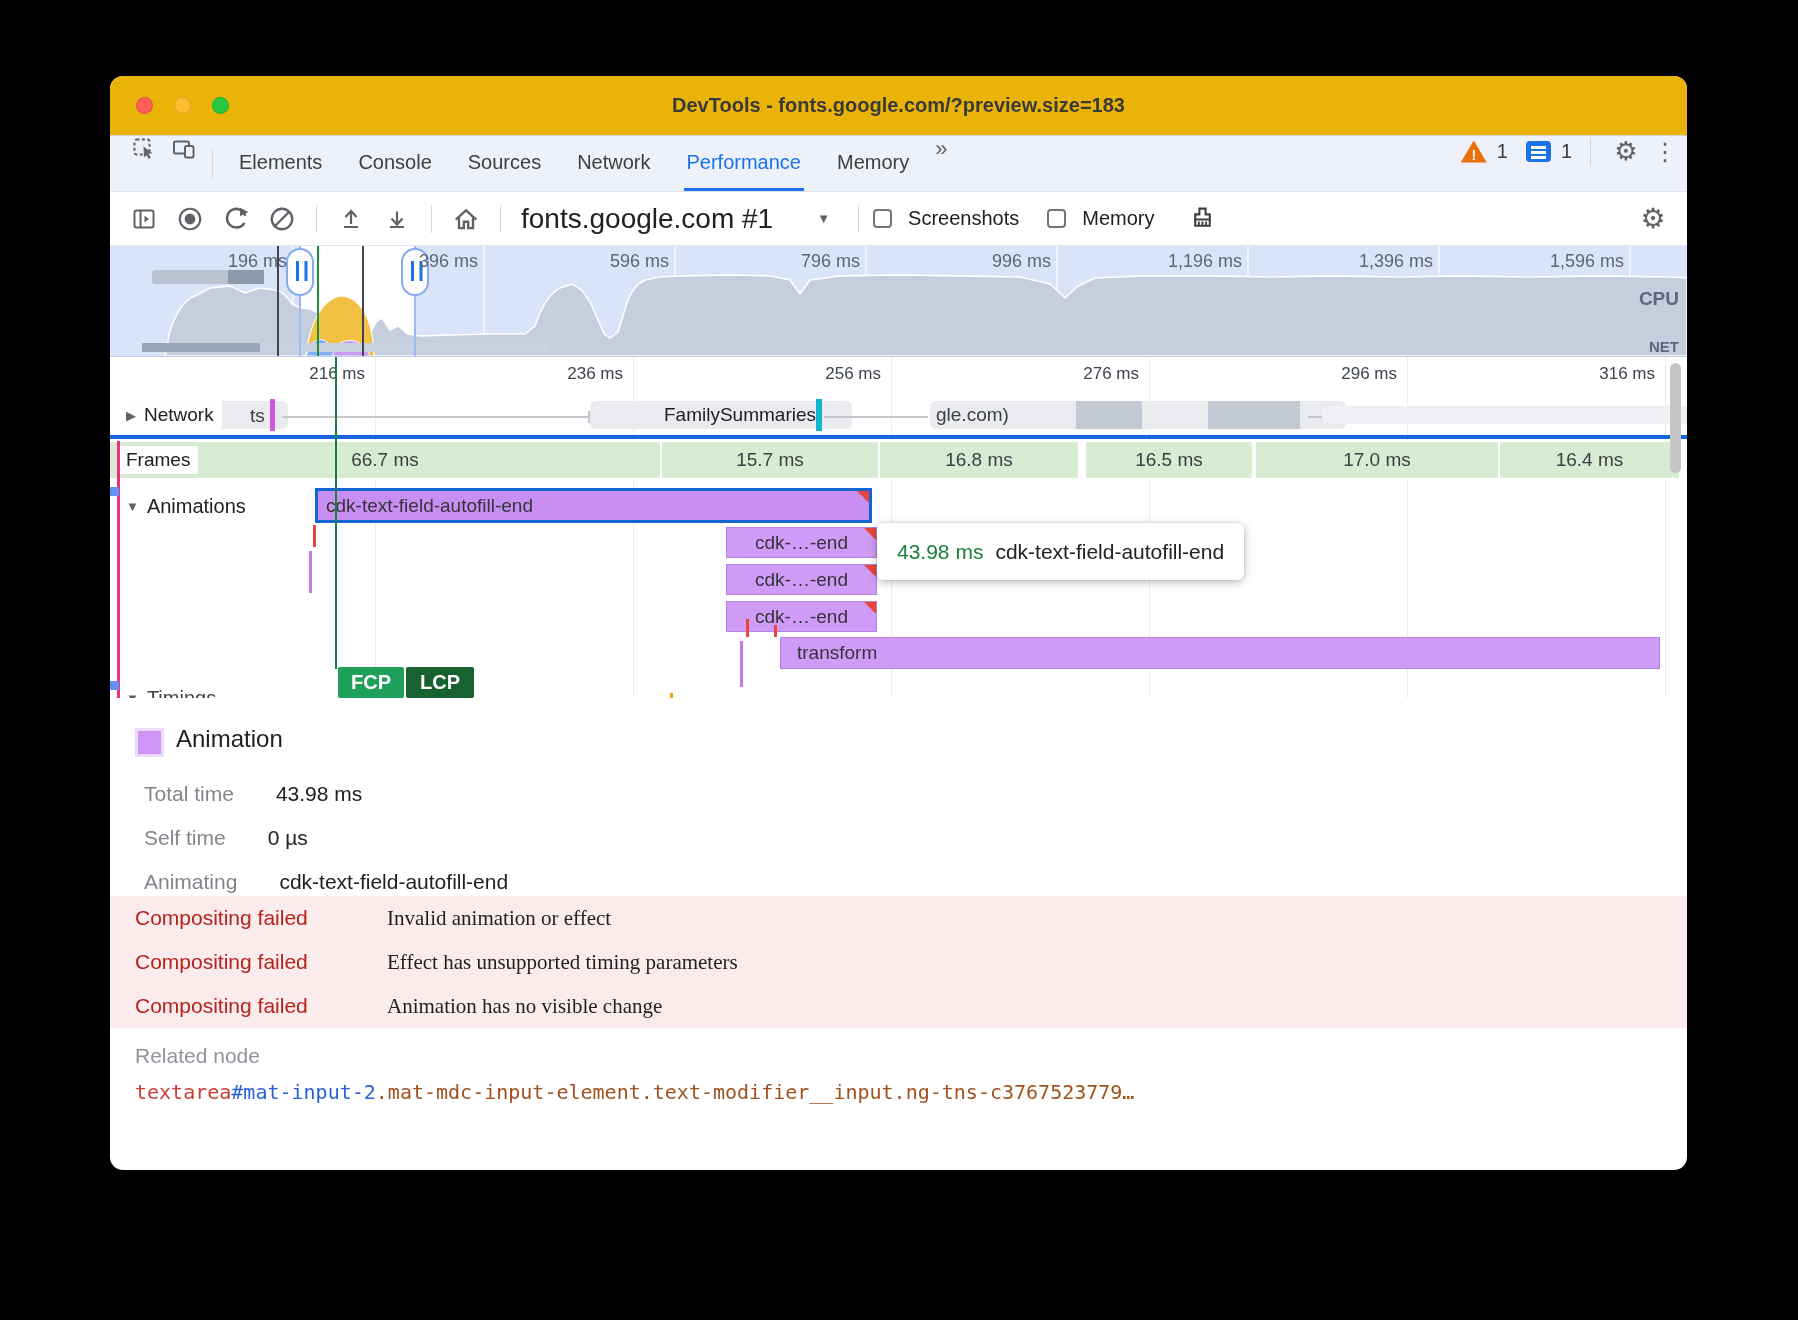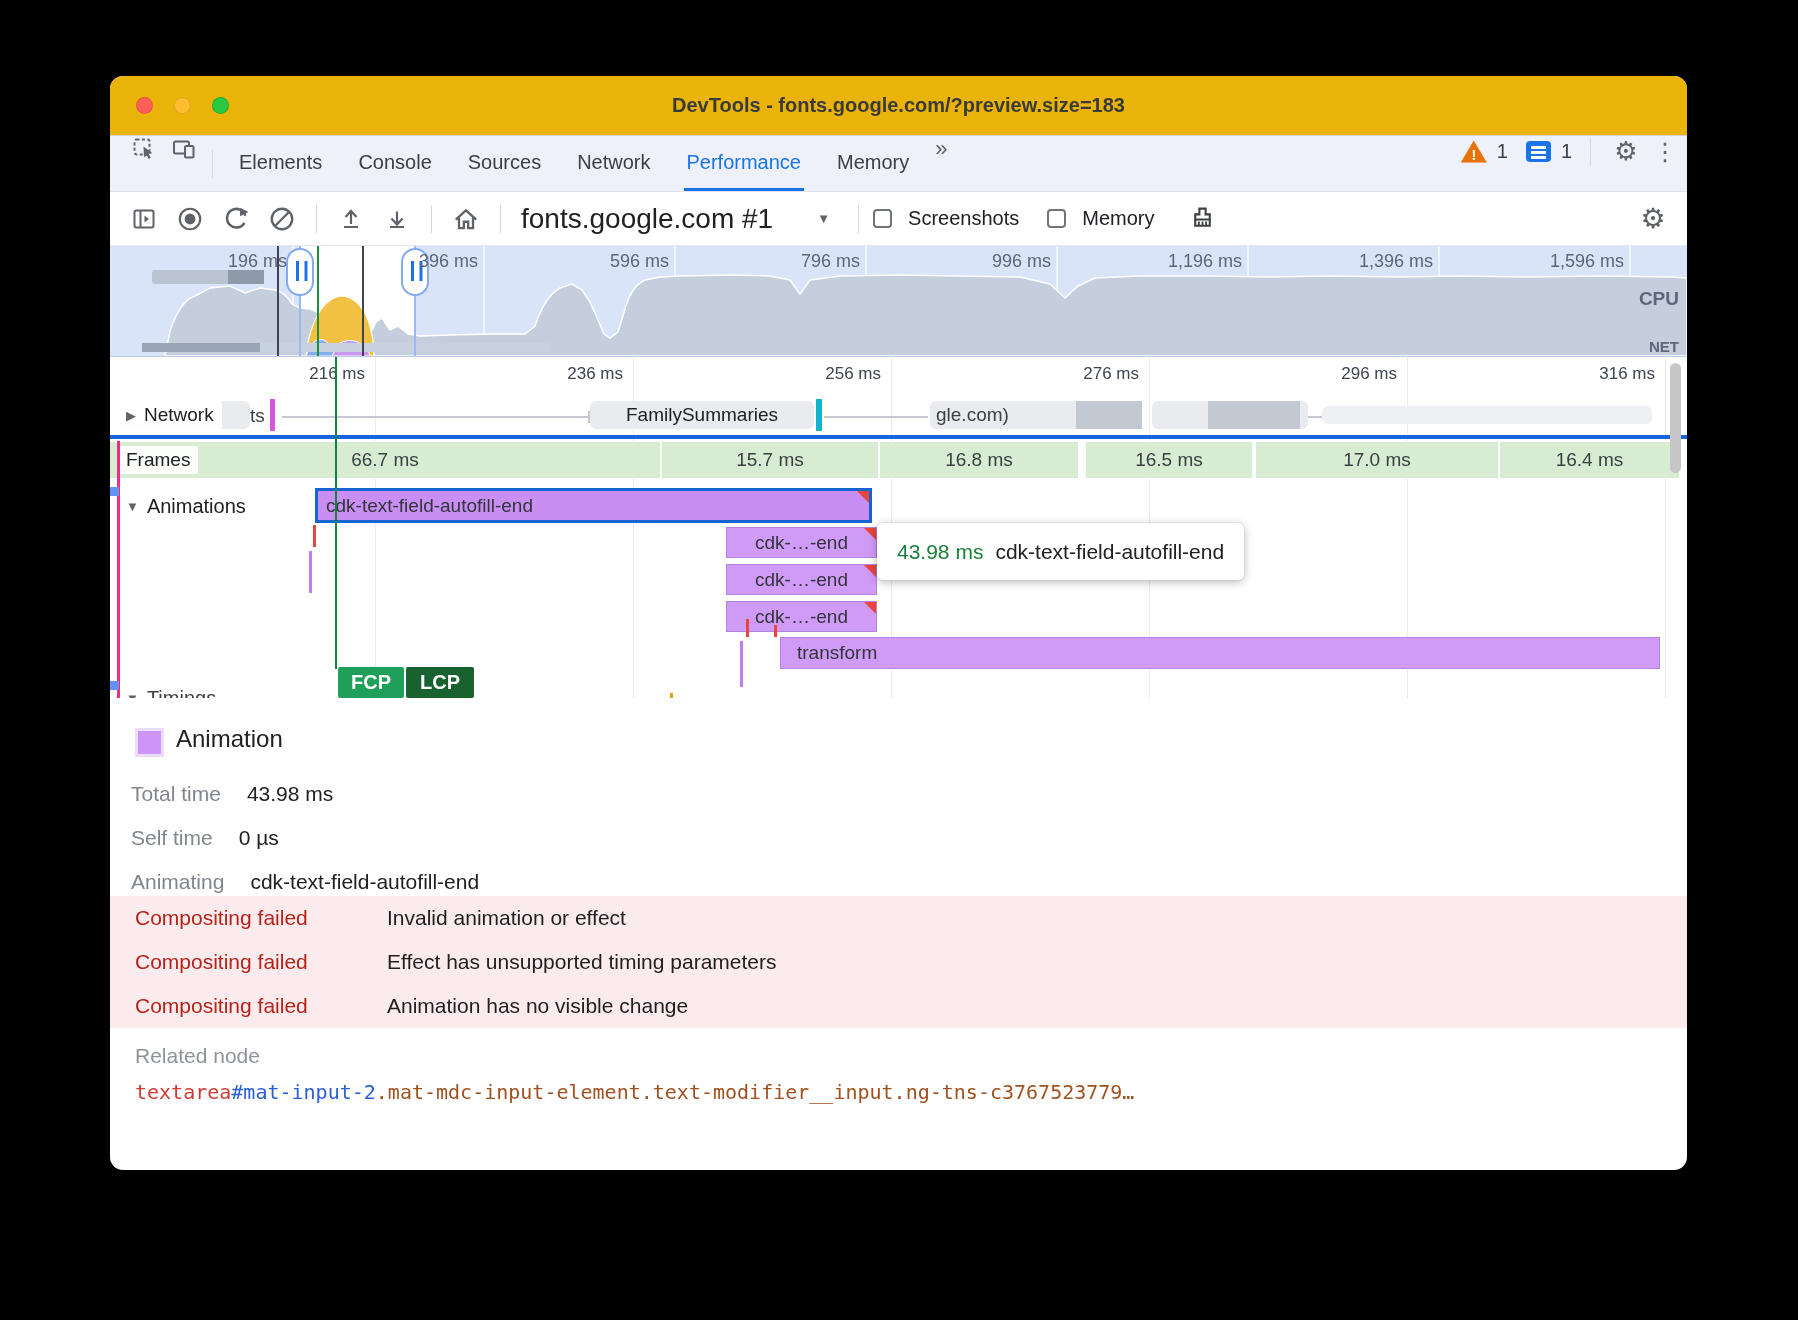--- a/index.html
+++ b/index.html
@@ -33,47 +33,47 @@
   .sel-label{font-size:28px;color:#202124;margin:0 10px 0 6px;}
   .ddarrow{font-size:13px;color:#5f6368;margin:0 14px 0 28px;}
   
   .overview{height:110px;position:relative;background:#d9e4f8;border-bottom:1px solid #bccbe9;}
   .ov-label{position:absolute;top:5px;width:100px;text-align:right;font-size:18px;color:#5d6676;}
   .cpu-net-label{position:absolute;right:8px;font-weight:bold;color:#5d6779;}
   
   .tracks{height:341px;position:relative;background:#fff;overflow:hidden;}
   .gridline{position:absolute;top:0;bottom:0;width:1px;background:#ececec;}
   .ruler-label{position:absolute;top:7px;width:100px;text-align:right;font-size:17px;color:#3e4450;}
-  .net-bar{position:absolute;height:28px;top:4px;background:#e9ebee;border-radius:6px;}
+  .net-bar{position:absolute;height:28px;top:4px;background:#e9ebee;border-radius:6px;padding-left:38px;}
   .net-dark{position:absolute;top:0;bottom:0;background:#c3c9d3;}
   .whisker{position:absolute;height:2px;background:#c6c9cf;top:19px;}
   .chip{position:absolute;background:rgba(255,255,255,.92);display:flex;align-items:center;font-size:19px;color:#202124;padding:0 8px;border-radius:2px;}
   .frame-sec{position:absolute;top:1px;bottom:1px;background:#d7ecd3;display:flex;align-items:center;justify-content:center;font-size:19px;color:#3c4043;}
   .anim-bar{position:absolute;background:#cf9bf6;border:1px solid #b183e2;box-sizing:border-box;display:flex;align-items:center;font-size:19px;color:#34343c;overflow:hidden;white-space:nowrap;}
   .red-corner{position:absolute;top:-1px;right:-1px;width:0;height:0;border-top:14px solid #e8453c;border-left:14px solid transparent;}
   .tick{position:absolute;width:3px;}
   .badge{position:absolute;height:31px;display:flex;align-items:center;justify-content:center;color:#fff;font-weight:bold;font-size:20px;border-radius:2px;}
   .tooltip{position:absolute;background:#fff;border-radius:6px;box-shadow:0 2px 10px rgba(0,0,0,.28),0 0 0 1px rgba(0,0,0,.04);display:flex;align-items:center;gap:12px;padding:0 20px;font-size:21px;}
   .track-head{position:absolute;display:flex;align-items:center;gap:8px;font-size:20px;color:#202124;}
   .tri{font-size:13px;color:#5f6368;}
   
   .btabs{height:60px;background:#eef2fb;border-top:2px solid #dce3f2;display:flex;align-items:stretch;padding:0 14px;box-sizing:border-box;}
   .b-tab{display:flex;align-items:center;height:100%;margin:0 18px;padding:0 2px;border-bottom:3px solid transparent;box-sizing:border-box;font-size:20px;color:#1f1f1f;}
   .b-tab.active{color:#1967d2;border-bottom-color:#1a73e8;}
   
   .summary{position:relative;height:413px;background:#fff;font-size:21px;}
   .legend-swatch{position:absolute;left:25px;top:30px;width:23px;height:23px;background:#cf94f7;border:3px solid #ecdcfc;box-sizing:content-box;}
   .legend-text{position:absolute;left:66px;top:27px;font-size:24px;color:#202124;}
-  .srow{position:absolute;left:21px;display:flex;}
+  .srow{position:absolute;left:34px;display:flex;gap:16px;}
   .srow .lab{color:#80868b;margin-right:26px;}
   .srow .val{color:#202124;}
   .fail-block{position:absolute;left:0;right:0;top:198px;height:132px;background:#fcebec;}
   .fail-row{height:44px;display:flex;align-items:center;padding-left:25px;}
   .fail-label{color:#b3241c;width:252px;flex:none;}
-  .fail-msg{color:#1f1f1f;}
+  .fail-msg{color:#1f1f1f;font-family:Liberation Serif, serif;}
   .related-label{position:absolute;left:25px;top:346px;color:#8f949c;}
   .node-line{position:absolute;left:25px;top:382px;font-family:"DejaVu Sans Mono",monospace;font-size:20px;white-space:nowrap;}
   .node-tag{color:#d03a34;}
   .node-id{color:#2b5fd9;}
   .node-cls{color:#a0511f;}
   svg.ic{display:block;}
 </style>
 </head>
 <body>
 

